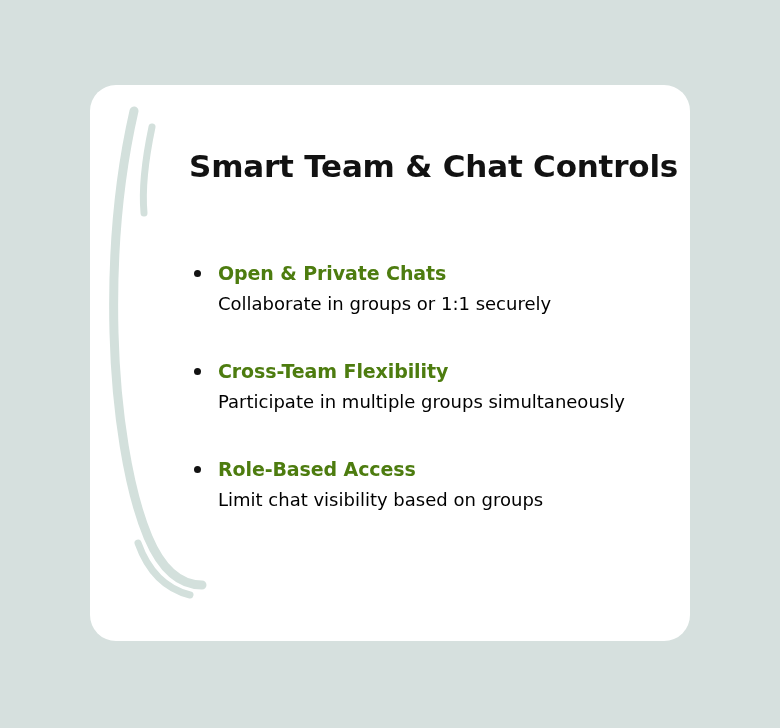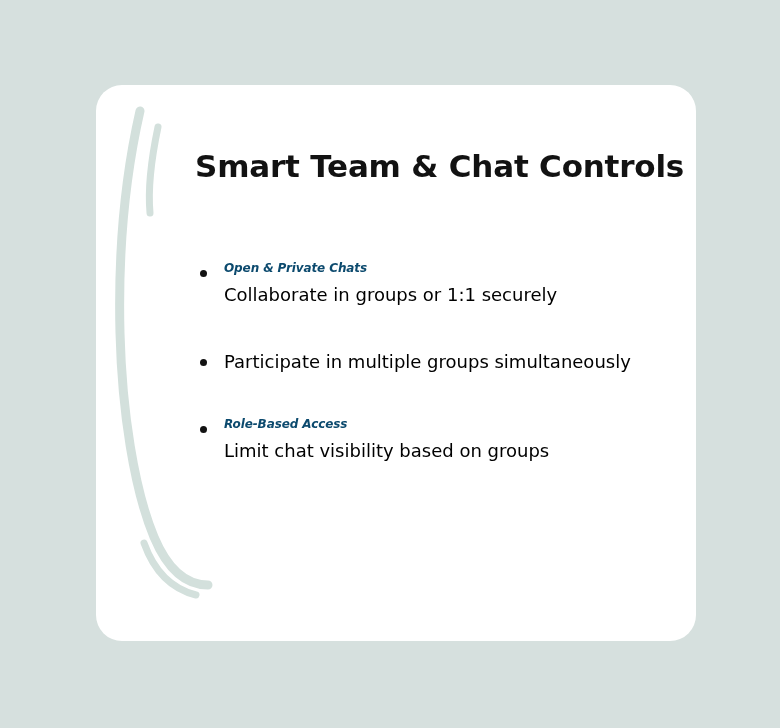--- a/index.html
+++ b/index.html
@@ -18,21 +18,21 @@
   #slide {
     position: relative;
     width: 780px;
     height: 728px;
     background: #d6e0de;
   }
 
   
   #card {
     position: absolute;
-    left: 96px;
+    left: 90px;
     top: 85px;
     width: 600px;
     height: 556px;
     background: #ffffff;
     border-radius: 26px;
     overflow: hidden;
   }
 
   
   #deco {
@@ -80,27 +80,26 @@
     position: absolute;
     left: 4px;
     top: 9px;
     width: 7px;
     height: 7px;
     border-radius: 50%;
     background: #121212;
   }
   .feature-title {
     display: block;
-    font-size: 12px;
+    font-size: 19px;
     font-weight: 700;
-    color: #0c4a6e;
+    color: #4d7c0f;
     line-height: 1.3;
     letter-spacing: -0.1px;
     white-space: nowrap;
-    font-style: italic;
   }
   .feature-desc {
     display: block;
     margin-top: 6px;
     font-size: 18px;
     font-weight: 400;
     color: #000000;
     line-height: 1.3;
     white-space: nowrap;
   }
@@ -126,20 +125,21 @@
     <ul id="features">
 
       <li class="feature">
         <span class="bullet-dot"></span>
         <span class="feature-title">Open &amp; Private Chats</span>
         <span class="feature-desc">Collaborate in groups or 1:1 securely</span>
       </li>
 
       <li class="feature">
         <span class="bullet-dot"></span>
+        <span class="feature-title">Cross-Team Flexibility</span>
         <span class="feature-desc">Participate in multiple groups simultaneously</span>
       </li>
 
       <li class="feature">
         <span class="bullet-dot"></span>
         <span class="feature-title">Role-Based Access</span>
         <span class="feature-desc">Limit chat visibility based on groups</span>
       </li>
 
     </ul>

